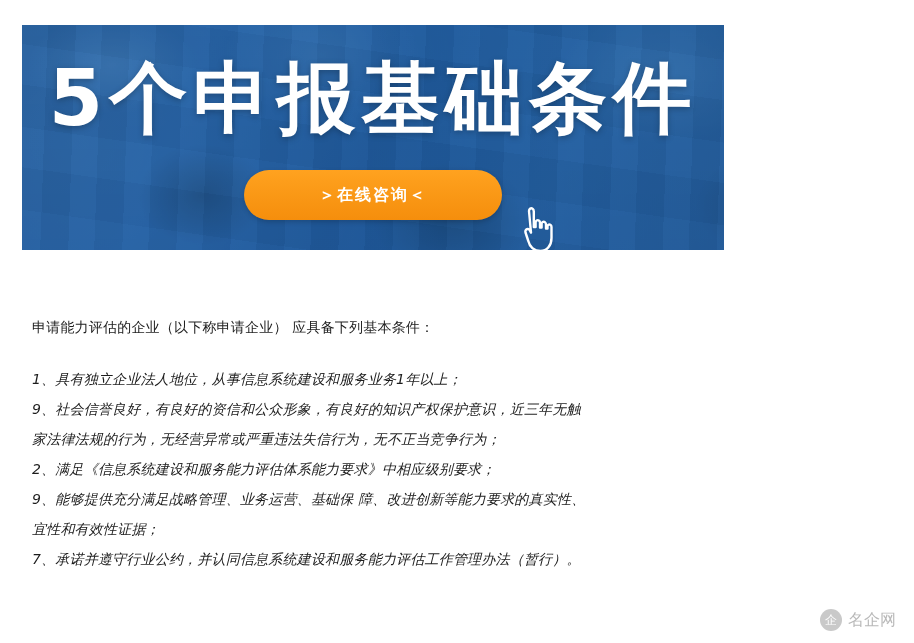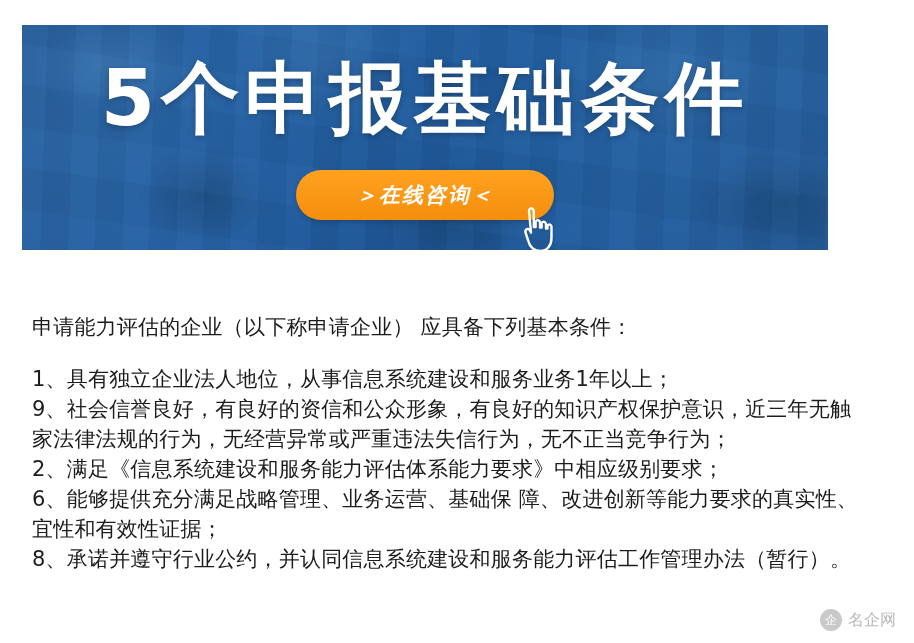--- a/index.html
+++ b/index.html
@@ -13,21 +13,21 @@
     font-family: "Liberation Sans", sans-serif;
     overflow: hidden;
     position: relative;
   }
 
   
   .banner {
     position: absolute;
     left: 22px;
     top: 25px;
-    width: 806px;
+    width: 702px;
     height: 225px;
     overflow: hidden;
     background: #c2410c;
   }
   
   .banner .photo {
     position: absolute;
     inset: 0;
     background:
       radial-gradient(ellipse 120px 70px at 90px 40px, rgba(255,255,255,.30), rgba(255,255,255,0) 70%),
@@ -81,56 +81,56 @@
     left: 50%;
     transform: translateX(-50%);
     top: 145px;
     width: 258px;
     height: 50px;
     border-radius: 25px;
     background: linear-gradient(180deg, #ffa21f 0%, #f58e0c 100%);
     border: none;
     color: #ffffff;
     font-family: "DejaVu Sans", "Liberation Sans", sans-serif;
-    font-size: 21px;
+    font-size: 16px;
     font-weight: bold;
     letter-spacing: 2px;
     cursor: pointer;
     box-shadow: 0 2px 5px rgba(0,0,0,.18);
-    font-style: italic;
   }
 
   .cursor-icon {
     position: absolute;
     left: 497px;
     top: 182px;
     width: 34px;
     height: 46px;
     pointer-events: none;
   }
 
   
   .content {
     position: absolute;
     left: 32px;
     top: 312px;
     width: 872px;
     color: #1c1c1c;
     font-family: "DejaVu Sans", "Liberation Sans", sans-serif;
-    font-size: 21px;
+    font-size: 14px;
     line-height: 30px;
   }
   .intro {
     margin: 0 0 22px 0;
     letter-spacing: .2px;
   }
   .clause {
     margin: 0;
     letter-spacing: .2px;
     white-space: pre-wrap;
+    font-style: italic;
   }
 
   
   .watermark {
     position: absolute;
     right: 18px;
     bottom: 12px;
     display: flex;
     align-items: center;
     gap: 6px;
@@ -165,21 +165,21 @@
     <path d="M10 4 C10 1.8 12 0.6 13.6 1.8 C14.6 2.5 14.8 3.5 14.8 4.6 L14.8 20 L16.6 20 L16.6 15.5 C16.6 13.6 18.4 12.6 19.8 13.5 C20.6 14 21 14.8 21 15.8 L21 20.6 L22.6 20.6 L22.6 17 C22.6 15.2 24.4 14.2 25.8 15.1 C26.6 15.7 27 16.5 27 17.4 L27 21.6 L28.5 21.6 L28.5 19.6 C28.5 18 30 17 31.3 17.8 C32.1 18.3 32.5 19.1 32.5 20 L32.5 31 C32.5 38.5 28 44 21.5 44 C15 44 10.5 39.5 9.3 34 L6.5 25.5 C6 23.8 7 22.2 8.6 22 C9.5 21.9 10.2 22.3 10.6 23 L12 25.6 Z" fill="none" stroke="#ffffff" stroke-width="2.4" stroke-linejoin="round"></path>
   </svg>
 </div>
 
 <div class="content">
   <p class="intro">申请能力评估的企业（以下称申请企业） 应具备下列基本条件：</p>
   <p class="clause">1、具有独立企业法人地位，从事信息系统建设和服务业务1年以上；</p>
   <p class="clause">9、社会信誉良好，有良好的资信和公众形象，有良好的知识产权保护意识，近三年无触
 家法律法规的行为，无经营异常或严重违法失信行为，无不正当竞争行为；</p>
   <p class="clause">2、满足《信息系统建设和服务能力评估体系能力要求》中相应级别要求；</p>
-  <p class="clause">6、能够提供充分满足战略管理、业务运营、基础保 障、改进创新等能力要求的真实性、
+  <p class="clause">9、能够提供充分满足战略管理、业务运营、基础保 障、改进创新等能力要求的真实性、
 宜性和有效性证据；</p>
-  <p class="clause">8、承诺并遵守行业公约，并认同信息系统建设和服务能力评估工作管理办法（暂行）。</p>
+  <p class="clause">7、承诺并遵守行业公约，并认同信息系统建设和服务能力评估工作管理办法（暂行）。</p>
 </div>
 
 <div class="watermark">
   <span class="mark-circle">企</span>
   <span>名企网</span>
 </div>
 
 </body></html>

